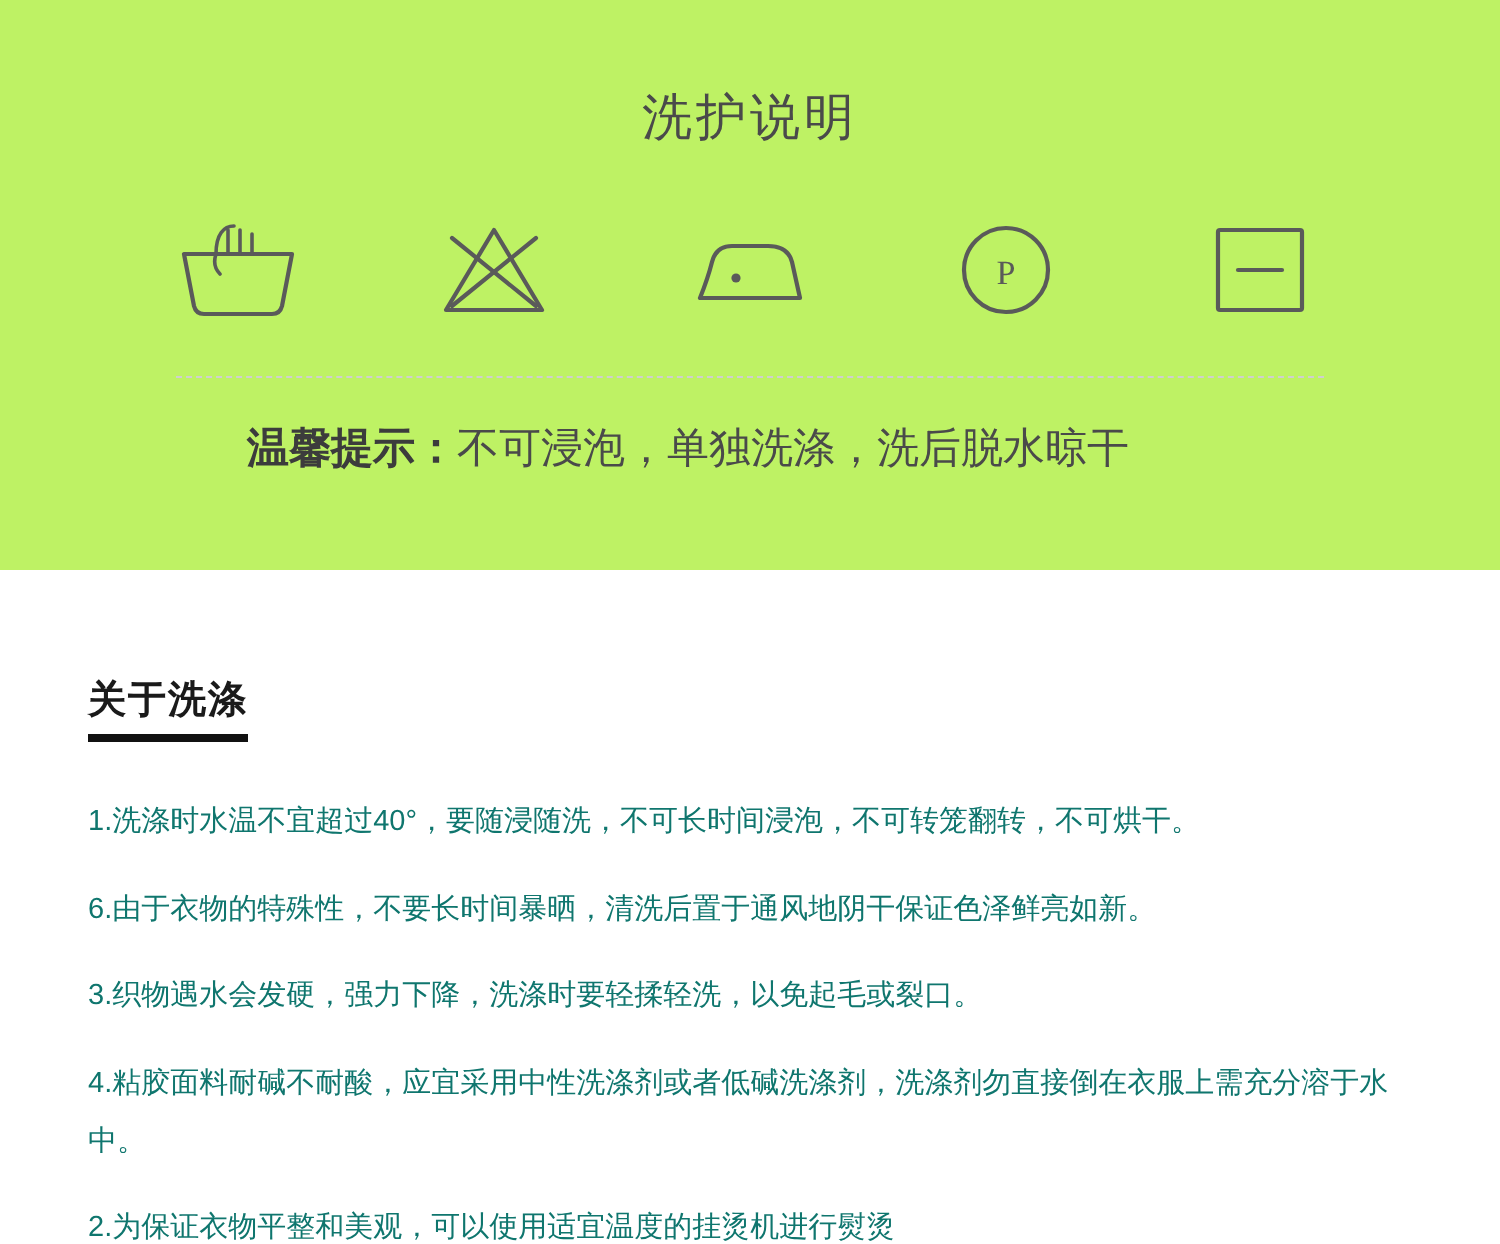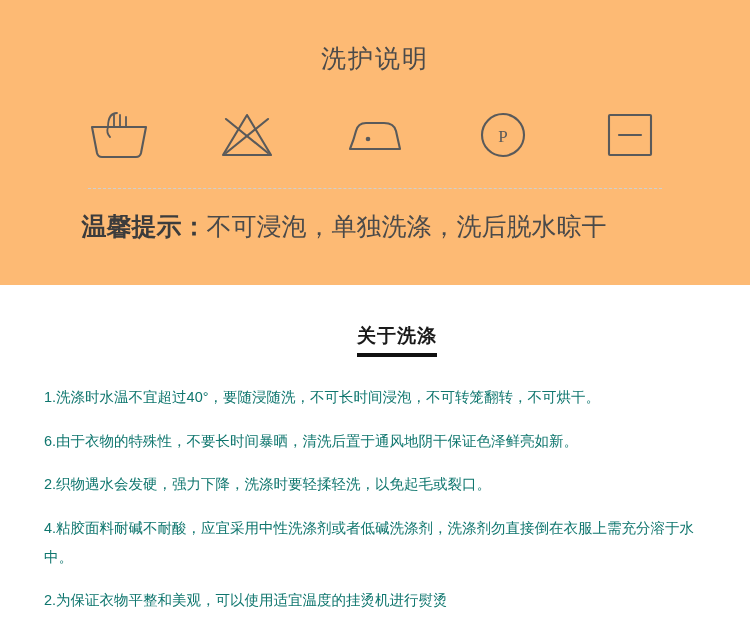--- a/index.html
+++ b/index.html
@@ -16,21 +16,21 @@
     overflow: hidden;
   }
 
   
   .care-panel {
     position: absolute;
     left: 0;
     top: 0;
     width: 750px;
     height: 285px;
-    background: #fdba74;
+    background: #bef264;
     box-sizing: border-box;
   }
   .care-title {
     text-align: center;
     font-size: 25px;
     color: #4a4a4a;
     letter-spacing: 2px;
     margin-top: 42px;
     font-weight: normal;
   }
@@ -54,41 +54,40 @@
     top: 188px;
     width: 574px;
     border-top: 1px dashed #cfcfcf;
   }
   .tip-row {
     position: absolute;
     left: 0;
     top: 210px;
     width: 688px;
     text-align: center;
-    font-size: 25px;
+    font-size: 21px;
     color: #4a4a4a;
   }
   .tip-label {
     font-weight: bold;
     color: #3c3c3c;
   }
   .tip-text {
     color: #4a4a4a;
   }
 
   
   .wash-section {
     position: absolute;
     left: 0;
     top: 285px;
     width: 750px;
   }
   .section-heading-wrap {
-    margin: 38px 0 0 44px;
-    text-align: center;
+    margin: 52px 0 0 44px;
   }
   .section-heading {
     display: inline-block;
     font-size: 19px;
     font-weight: bold;
     color: #1a1a1a;
     letter-spacing: 1px;
     border-bottom: 4px solid #111;
     padding-bottom: 4px;
   }
@@ -177,18 +176,18 @@
 
 <div class="wash-section">
 
   <div class="section-heading-wrap">
     <span class="section-heading">关于洗涤</span>
   </div>
 
   <div class="wash-list">
     <p class="wash-item">1.洗涤时水温不宜超过40°，要随浸随洗，不可长时间浸泡，不可转笼翻转，不可烘干。</p>
     <p class="wash-item">6.由于衣物的特殊性，不要长时间暴晒，清洗后置于通风地阴干保证色泽鲜亮如新。</p>
-    <p class="wash-item">2.织物遇水会发硬，强力下降，洗涤时要轻揉轻洗，以免起毛或裂口。</p>
+    <p class="wash-item">3.织物遇水会发硬，强力下降，洗涤时要轻揉轻洗，以免起毛或裂口。</p>
     <p class="wash-item">4.粘胶面料耐碱不耐酸，应宜采用中性洗涤剂或者低碱洗涤剂，洗涤剂勿直接倒在衣服上需充分溶于水中。</p>
     <p class="wash-item">2.为保证衣物平整和美观，可以使用适宜温度的挂烫机进行熨烫</p>
   </div>
 
 </div>
 
 </body></html>

